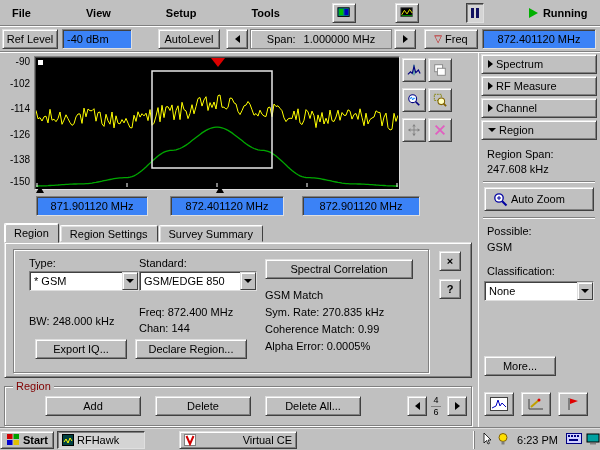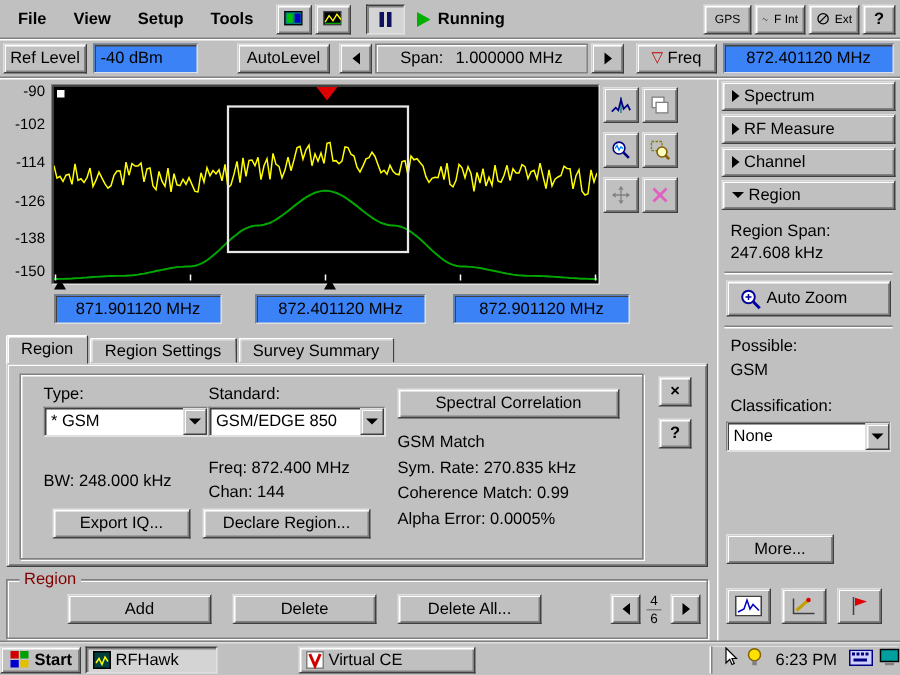--- a/index.html
+++ b/index.html
@@ -11,21 +11,21 @@
   .raised { background:#c0c0c0; border:1px solid; border-color:#dfdfdf #404040 #404040 #dfdfdf; box-shadow: inset 1px 1px 0 #ffffff, inset -1px -1px 0 #808080; }
   .btn { display:flex; align-items:center; justify-content:center; gap:3px; background:#c0c0c0;
          border:1px solid; border-color:#dfdfdf #404040 #404040 #dfdfdf;
          box-shadow: inset 1px 1px 0 #ffffff, inset -1px -1px 0 #808080;
          font-family:"Liberation Sans",sans-serif; font-size:11px; white-space:nowrap; user-select:none; padding:0 4px; }
   .btn.pressed { border-color:#404040 #dfdfdf #dfdfdf #404040; box-shadow: inset 1px 1px 0 #808080; background:#d4d4d4; }
   .field { background:#3b82f6; border:1px solid; border-color:#808080 #dfdfdf #dfdfdf #808080;
            box-shadow: inset 1px 1px 0 #404040; display:flex; align-items:center; padding:0 4px; white-space:nowrap; }
   .etched { border:1px solid #808080; box-shadow: inset 1px 1px 0 #ffffff, 1px 1px 0 #ffffff; }
   .menubar { left:0; top:0; width:600px; height:26px; display:flex; align-items:center; padding:4px 3px;
-             border-bottom:1px solid #808080; box-shadow:0 1px 0 #ffffff; }
+             border-bottom:1px solid #808080; box-shadow:0 1px 0 #ffffff;gap:37px; }
   .menu-item { font-weight:bold; padding:3px 9px; }
   .toolbar { left:0; top:26px; width:600px; height:26px; border-bottom:1px solid #808080; box-shadow:0 1px 0 #ffffff; }
   .mb-right { margin-left:auto; display:flex; align-items:center; gap:2px; }
   .pause-bars { display:flex; gap:2px; }
   .pause-bars i { display:block; width:3px; height:10px; background:#101060; }
   .play-tri { width:0; height:0; border-left:9px solid #00b000; border-top:5px solid transparent; border-bottom:5px solid transparent; display:inline-block; }
   .tri-l { width:0;height:0;border-right:5px solid #000;border-top:4px solid transparent;border-bottom:4px solid transparent;display:inline-block; }
   .tri-r2 { width:0;height:0;border-left:5px solid #000;border-top:4px solid transparent;border-bottom:4px solid transparent;display:inline-block; }
   .tri-dn { width:0;height:0;border-top:4px solid #000;border-left:4px solid transparent;border-right:4px solid transparent;display:inline-block; }
   .tri-up-mark { width:0;height:0;border-bottom:7px solid #000;border-left:4px solid transparent;border-right:4px solid transparent; }
@@ -387,21 +387,21 @@
       </svg>
       <span>Start</span>
     </button>
     <button class="btn pressed" style="width:88px;height:18px;justify-content:flex-start">
       <svg width="12" height="12" viewBox="0 0 12 12">
         <rect x="0.5" y="0.5" width="11" height="11" fill="#004040" stroke="#000"></rect>
         <polyline points="2,8 4,5 6,9 8,4 10,7" stroke="#ffff00" fill="none"></polyline>
       </svg>
       <span>RFHawk</span>
     </button>
-    <button class="btn" style="width:118px;height:18px;justify-content:flex-start;margin-left:51px">
+    <button class="btn" style="width:118px;height:18px;justify-content:space-between;margin-left:31px">
       <svg width="12" height="12" viewBox="0 0 12 12">
         <rect x="0.5" y="0.5" width="11" height="11" fill="#fff" stroke="#808080"></rect>
         <path d="M2.5 2 L6 10 L9.5 2" stroke="#d00000" stroke-width="2" fill="none"></path>
       </svg>
       <span>Virtual CE</span>
     </button>
     <div class="tray">
       <span>
         <svg width="12" height="14" viewBox="0 0 12 14">
           <path d="M3 1 L3 11 L5.5 8.5 L7 12 L8.5 11.3 L7 8 L10 8 Z" fill="#fff" stroke="#000" stroke-width="0.8"></path>

